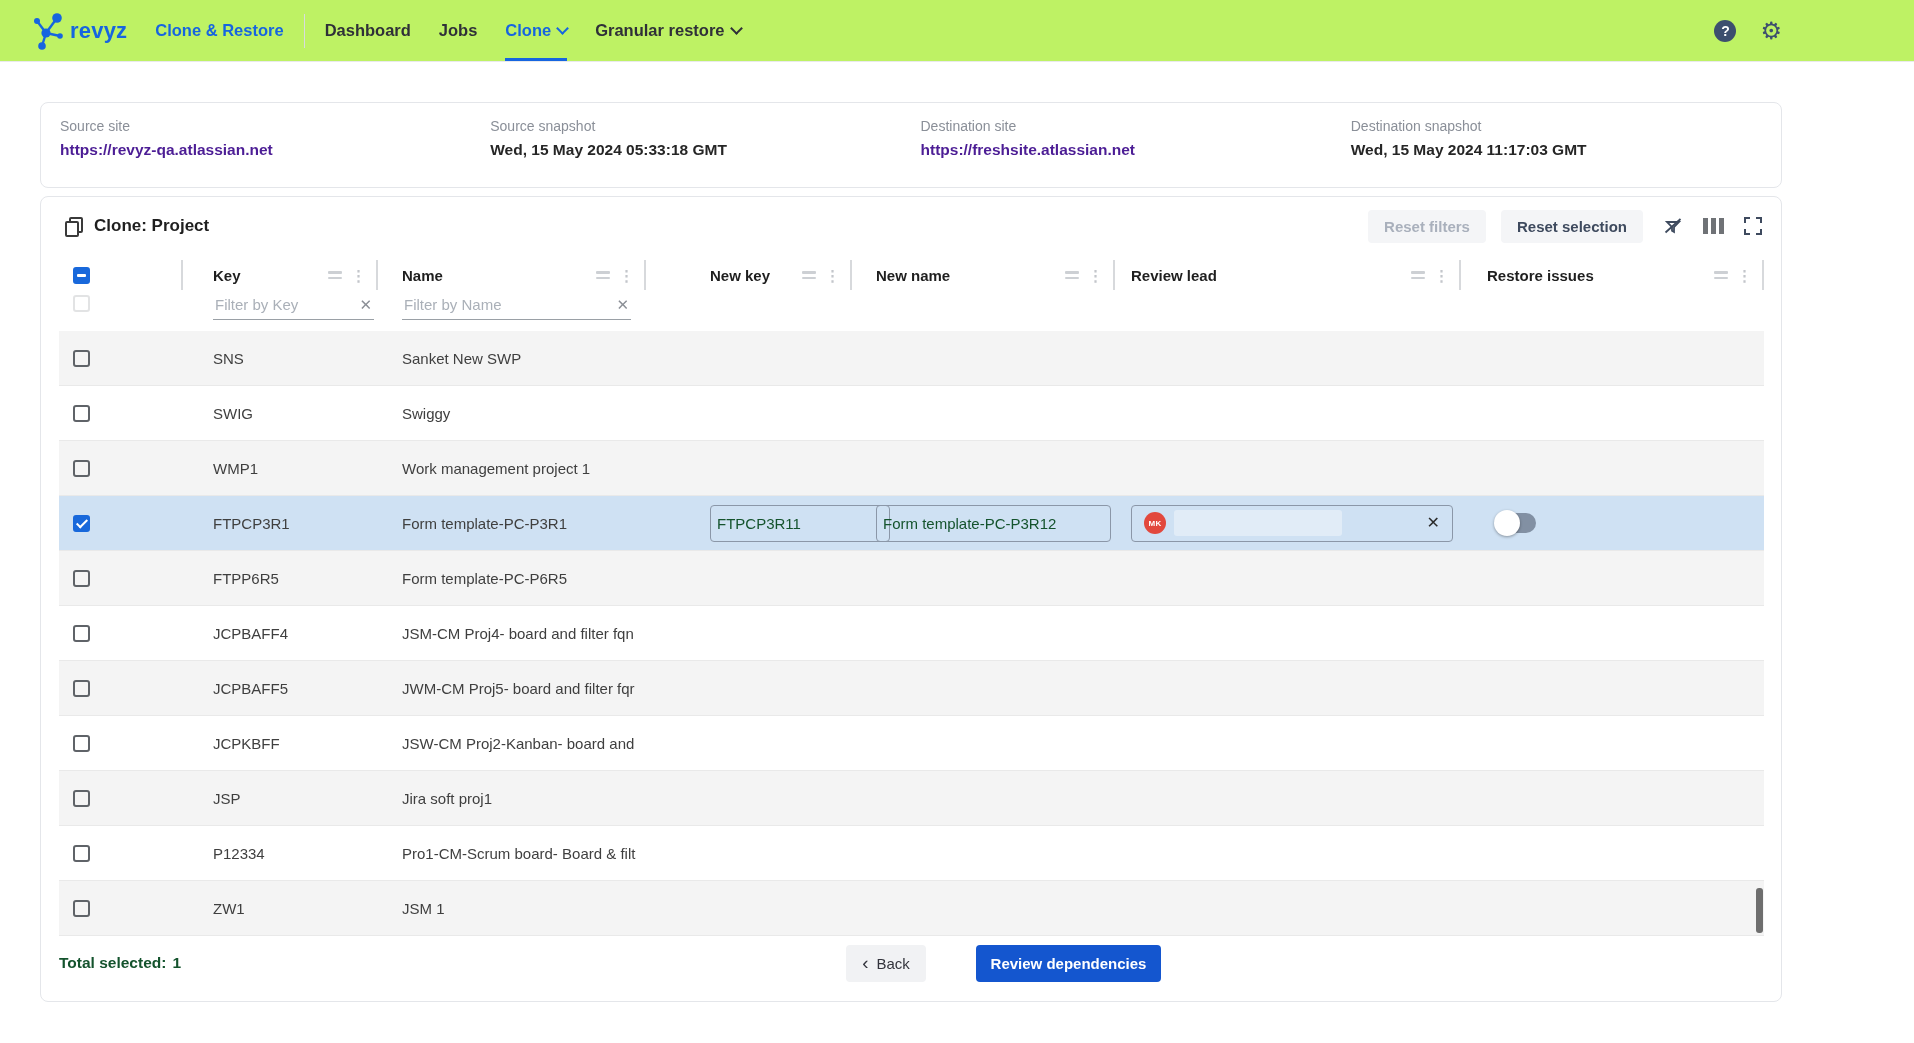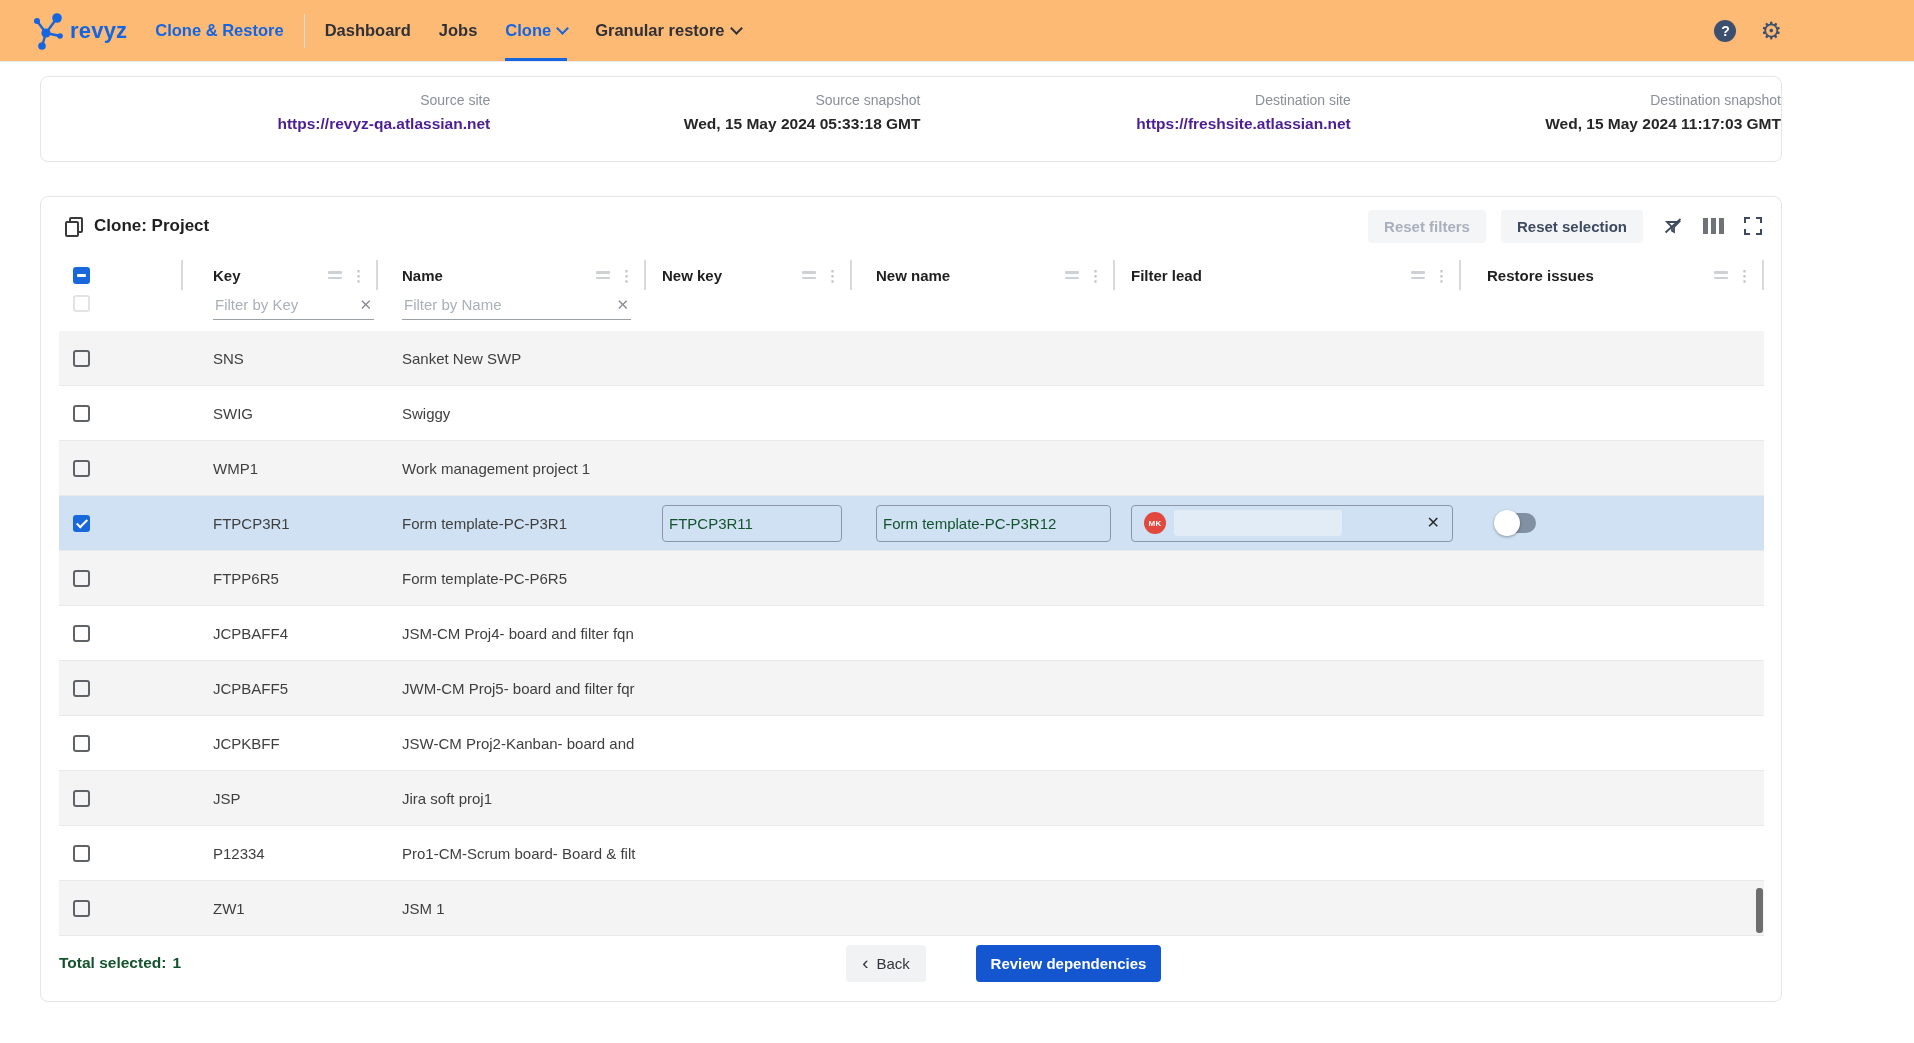--- a/index.html
+++ b/index.html
@@ -1,38 +1,38 @@
 <!DOCTYPE html>
 <html><head>
 <meta charset="utf-8">
 <style>
   html,body{margin:0;padding:0;background:#fff;font-family:"Liberation Sans",sans-serif;color:#262626;}
   .page{position:relative;width:1914px;height:1043px;overflow:hidden;background:#fff;}
 
   
   .nav{position:absolute;top:0;left:0;width:1914px;height:62px;border-bottom:1px solid #e9eaec;
-       display:flex;align-items:center;padding-left:30px;box-sizing:border-box;background:#fdba74;}
+       display:flex;align-items:center;padding-left:30px;box-sizing:border-box;background:#bef264;}
   .brand{display:flex;align-items:center;}
   .brand-name{font-size:22px;font-weight:800;color:#1665e0;margin-left:4px;letter-spacing:.2px;}
   .product-name{margin-left:28px;font-size:16.5px;font-weight:600;color:#1665e0;cursor:pointer;}
   .nav-divider{width:1px;height:34px;background:#d9dbde;margin:0 20px;}
   .nav-items{display:flex;align-items:center;height:100%;gap:28px;}
   .nav-item{position:relative;display:flex;align-items:center;height:100%;font-size:16.5px;font-weight:600;color:#2f3038;cursor:pointer;}
   .nav-item.blue{color:#1665e0;}
   .nav-item.active::after{content:'';position:absolute;left:0;right:0;bottom:0;height:3px;background:#1665e0;}
   .chev{display:inline-block;width:7px;height:7px;border-right:2px solid currentColor;border-bottom:2px solid currentColor;
         transform:rotate(45deg);margin-left:7px;margin-top:-4px;}
   .nav-right{position:absolute;right:132px;top:0;height:62px;display:flex;align-items:center;gap:24px;}
   .help-circle{width:22px;height:22px;border-radius:50%;background:#3d4f6e;color:#fff;font-size:14px;font-weight:700;
                display:flex;align-items:center;justify-content:center;cursor:pointer;}
   .gear{font-size:24px;color:#3d4f6e;line-height:1;cursor:pointer;}
 
   
   .card{position:absolute;left:40px;width:1742px;background:#fff;border:1px solid #e4e6ea;border-radius:8px;box-sizing:border-box;}
-  .info-card{top:76px;height:86px;display:grid;grid-template-columns:repeat(4,1fr);padding:15px 0 0 19px;text-align:right;}
+  .info-card{top:102px;height:86px;display:grid;grid-template-columns:repeat(4,1fr);padding:15px 0 0 19px;}
   .info-label{font-size:14px;color:#8a8f98;margin-bottom:7px;}
   .info-value{font-size:15.5px;font-weight:700;color:#262626;}
   .info-value.link{color:#4c1d95;cursor:pointer;}
 
   .main-card{top:196px;height:806px;}
 
   
   .toolbar{position:absolute;top:0;left:0;right:0;height:58px;display:flex;align-items:center;padding:0 18px;}
   .copy-icon{position:relative;width:16px;height:18px;margin-left:6px;}
   .copy-icon::after{content:'';position:absolute;left:4px;top:0;width:10px;height:12px;border:2px solid #3a3a3a;border-radius:2px;}
@@ -53,21 +53,21 @@
   .thcell{position:relative;display:flex;align-items:center;height:40px;box-sizing:border-box;}
   .thcell::after{content:'';position:absolute;right:0;top:5px;height:30px;width:2px;background:#d7d9dc;}
   .th-label{font-size:15px;font-weight:700;color:#1f1f1f;}
   .th-icons{margin-left:auto;display:flex;align-items:center;gap:9px;padding-right:12px;}
   .eq-icon{display:flex;flex-direction:column;gap:3px;cursor:pointer;}
   .eq-icon i{width:14px;height:2.5px;background:#cdd0d4;display:block;border-radius:1px;}
   .dots-icon{color:#c3c6cb;font-size:15px;font-weight:700;cursor:pointer;line-height:1;}
   .pad-sel{padding-left:14px;}
   .pad-key{padding-left:30px;}
   .pad-name{padding-left:24px;}
-  .pad-newkey{padding-left:16px;}
+  .pad-newkey{padding-left:16px;margin-left:48px;}
   .pad-newname{padding-left:24px;}
   .pad-lead{padding-left:16px;}
   .pad-restore{padding-left:26px;}
 
   .tfilter{position:absolute;top:98px;left:18px;width:1705px;height:36px;align-items:flex-start;}
   .fcell{display:flex;align-items:flex-start;box-sizing:border-box;}
   .filter-box{display:flex;align-items:center;border-bottom:1px solid #9aa0a6;padding-bottom:5px;}
   .filter-box.key{width:161px;}
   .filter-box.name{width:229px;}
   .filter-input{border:none;outline:none;background:transparent;font-size:15px;color:#3f3f3f;flex:1;min-width:0;font-family:inherit;}
@@ -249,21 +249,21 @@
         <span class="th-label">New name</span>
         <span class="th-icons">
             <span class="eq-icon">
               <i></i>
               <i></i>
             </span>
           <span class="dots-icon">⋮</span>
           </span>
       </div>
       <div class="thcell pad-lead">
-        <span class="th-label">Filter lead</span>
+        <span class="th-label">Review lead</span>
         <span class="th-icons">
             <span class="eq-icon">
               <i></i>
               <i></i>
             </span>
           <span class="dots-icon">⋮</span>
           </span>
       </div>
       <div class="thcell pad-restore">
         <span class="th-label">Restore issues</span>

